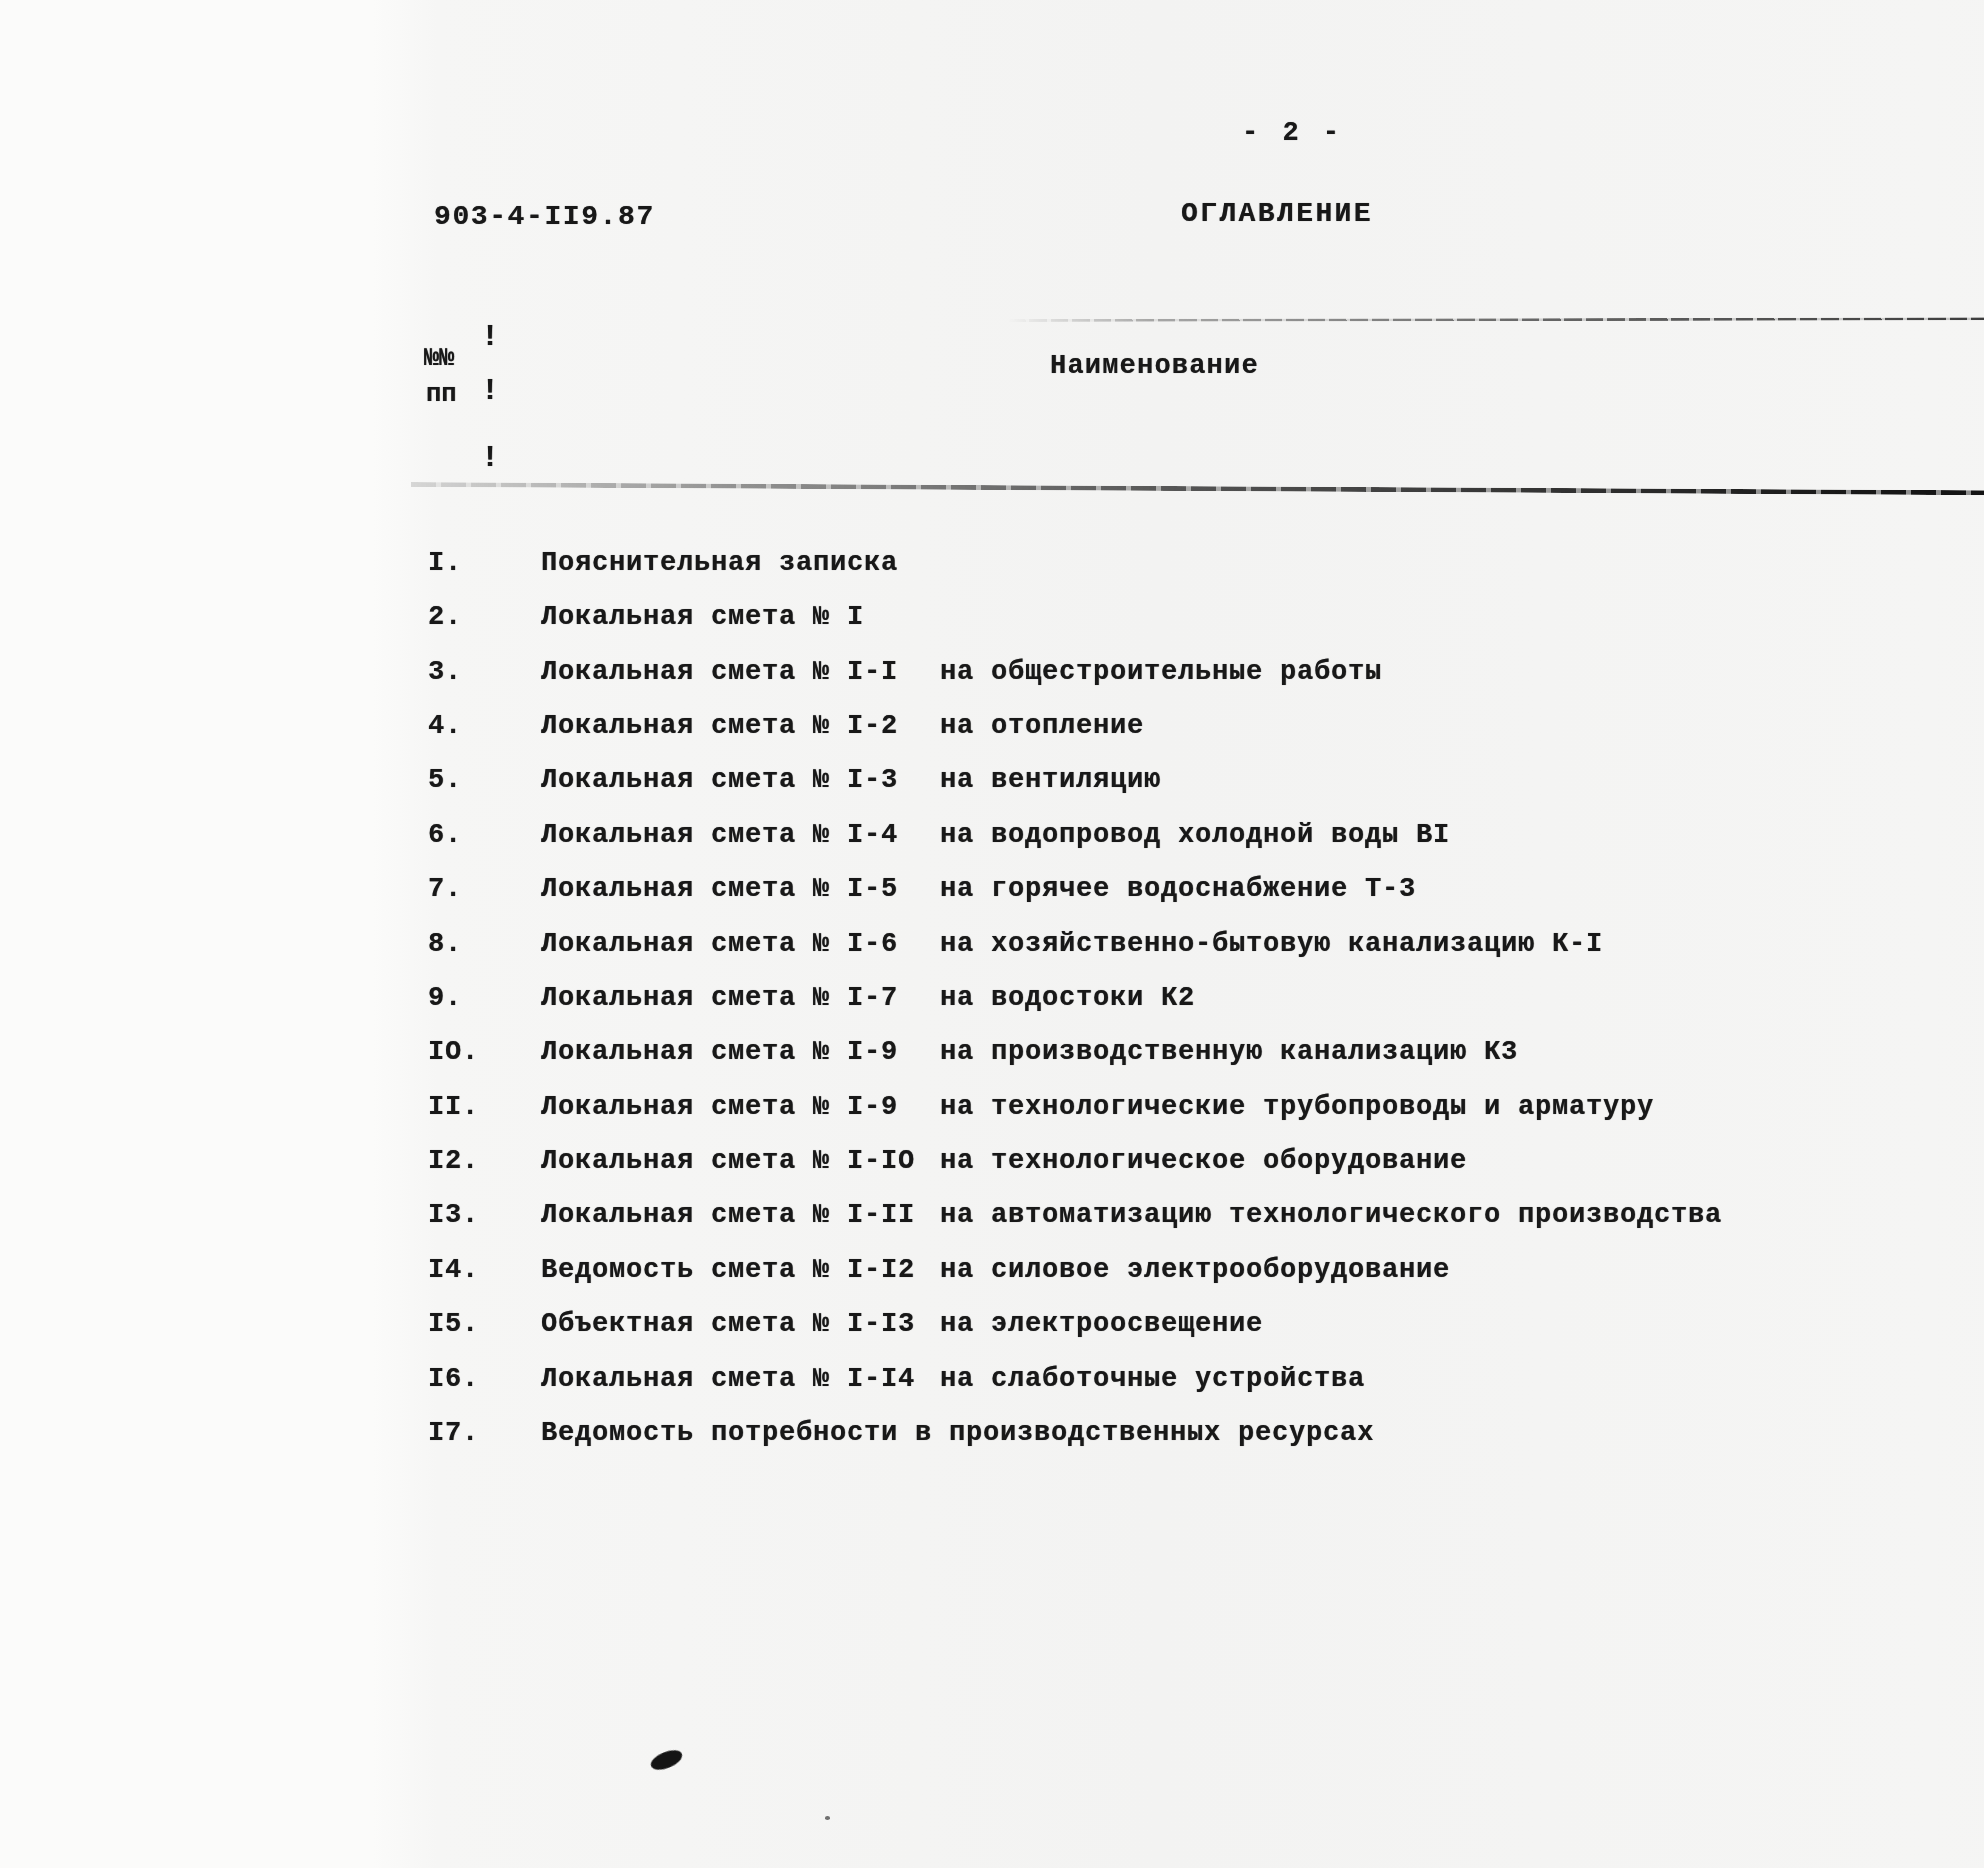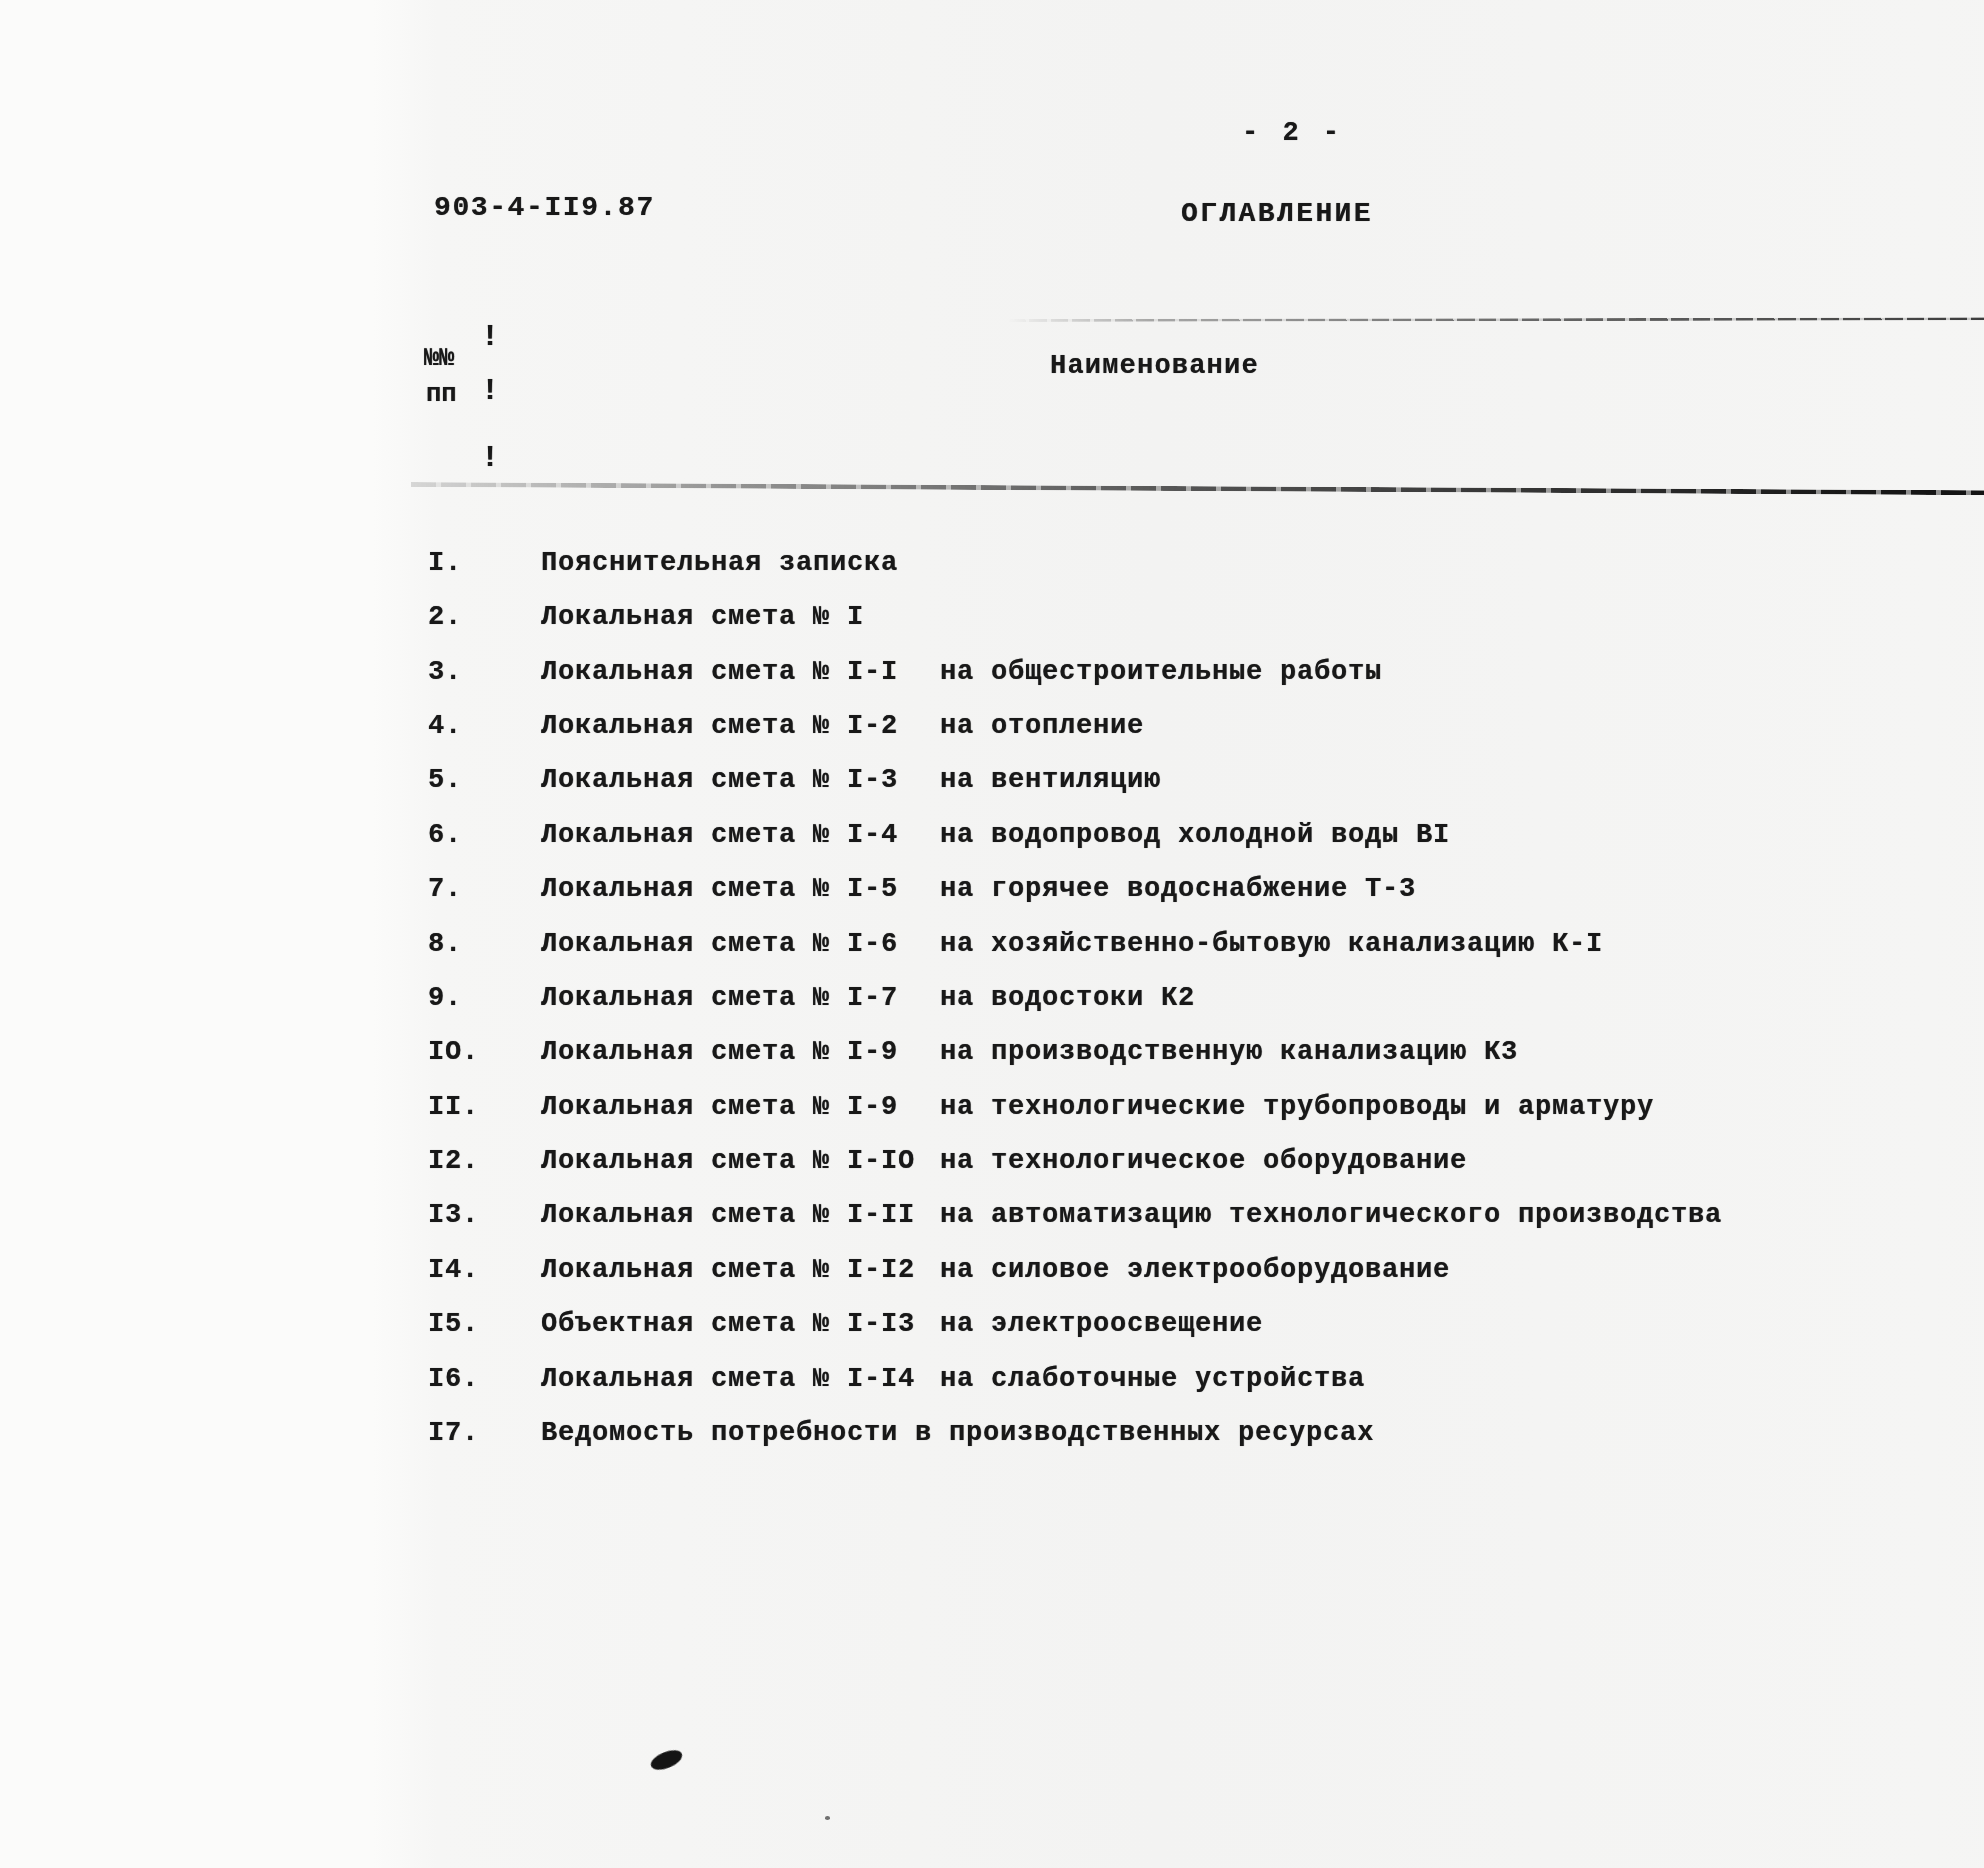--- a/index.html
+++ b/index.html
@@ -12,21 +12,21 @@
     font-family:"Liberation Mono","DejaVu Sans Mono",monospace;
     color:#181818;
   }
   .ink{
     font-weight:700;
     text-shadow:0 0 0.8px rgba(20,20,20,.55), 0.4px 0.4px 0 rgba(20,20,20,.25);
     white-space:pre;
   }
   .abs{position:absolute;}
   .pageno{left:1242px;top:118px;font-size:27px;letter-spacing:4px;}
-  .doccode{left:434px;top:192px;font-size:28px;letter-spacing:1.6px;}
+  .doccode{left:434px;top:201px;font-size:28px;letter-spacing:1.6px;}
   .title{left:1181px;top:198px;font-size:28px;letter-spacing:2.4px;}
   
   .hdr{font-size:25.4px;}
   .hdr-num1{left:424px;top:344px;}
   .hdr-num2{left:426px;top:380px;}
   .hdr-name{left:1050px;top:351px;font-size:27px;letter-spacing:1.2px;}
   .bang{font-size:30px;}
   .bang.l{left:481px;}
   .b1{top:320px;} .b2{top:374px;} .b3{top:441px;}
   
@@ -92,21 +92,21 @@
       <div class="row ink" style="top: 711px;"><span class="row-num">4.</span><span class="row-name">Локальная смета № I-2</span><span class="row-detail">на отопление</span></div>
       <div class="row ink" style="top: 765px;"><span class="row-num">5.</span><span class="row-name">Локальная смета № I-3</span><span class="row-detail">на вентиляцию</span></div>
       <div class="row ink" style="top: 820px;"><span class="row-num">6.</span><span class="row-name">Локальная смета № I-4</span><span class="row-detail">на водопровод холодной воды ВI</span></div>
       <div class="row ink" style="top: 874px;"><span class="row-num">7.</span><span class="row-name">Локальная смета № I-5</span><span class="row-detail">на горячее водоснабжение Т-3</span></div>
       <div class="row ink" style="top: 929px;"><span class="row-num">8.</span><span class="row-name">Локальная смета № I-6</span><span class="row-detail">на хозяйственно-бытовую канализацию К-I</span></div>
       <div class="row ink" style="top: 983px;"><span class="row-num">9.</span><span class="row-name">Локальная смета № I-7</span><span class="row-detail">на водостоки К2</span></div>
       <div class="row ink" style="top: 1037px;"><span class="row-num">IO.</span><span class="row-name">Локальная смета № I-9</span><span class="row-detail">на производственную канализацию К3</span></div>
       <div class="row ink" style="top: 1092px;"><span class="row-num">II.</span><span class="row-name">Локальная смета № I-9</span><span class="row-detail">на технологические трубопроводы и арматуру</span></div>
       <div class="row ink" style="top: 1146px;"><span class="row-num">I2.</span><span class="row-name">Локальная смета № I-IO</span><span class="row-detail">на технологическое оборудование</span></div>
       <div class="row ink" style="top: 1200px;"><span class="row-num">I3.</span><span class="row-name">Локальная смета № I-II</span><span class="row-detail">на автоматизацию технологического производства</span></div>
-      <div class="row ink" style="top: 1255px;"><span class="row-num">I4.</span><span class="row-name">Локальная смета № I-I2</span><span class="row-detail">на силовое электрооборудование</span></div>
+      <div class="row ink" style="top: 1255px;"><span class="row-num">I4.</span><span class="row-name">Ведомость смета № I-I2</span><span class="row-detail">на силовое электрооборудование</span></div>
       <div class="row ink" style="top: 1309px;"><span class="row-num">I5.</span><span class="row-name">Объектная смета № I-I3</span><span class="row-detail">на электроосвещение</span></div>
       <div class="row ink" style="top: 1364px;"><span class="row-num">I6.</span><span class="row-name">Локальная смета № I-I4</span><span class="row-detail">на слаботочные устройства</span></div>
       <div class="row ink" style="top: 1418px;"><span class="row-num">I7.</span><span class="row-name">Ведомость потребности в производственных ресурсах</span><span class="row-detail"></span></div>
     </div>
 
   <div class="abs blob"></div>
   <div class="abs speck"></div>
 
 </div>
 

